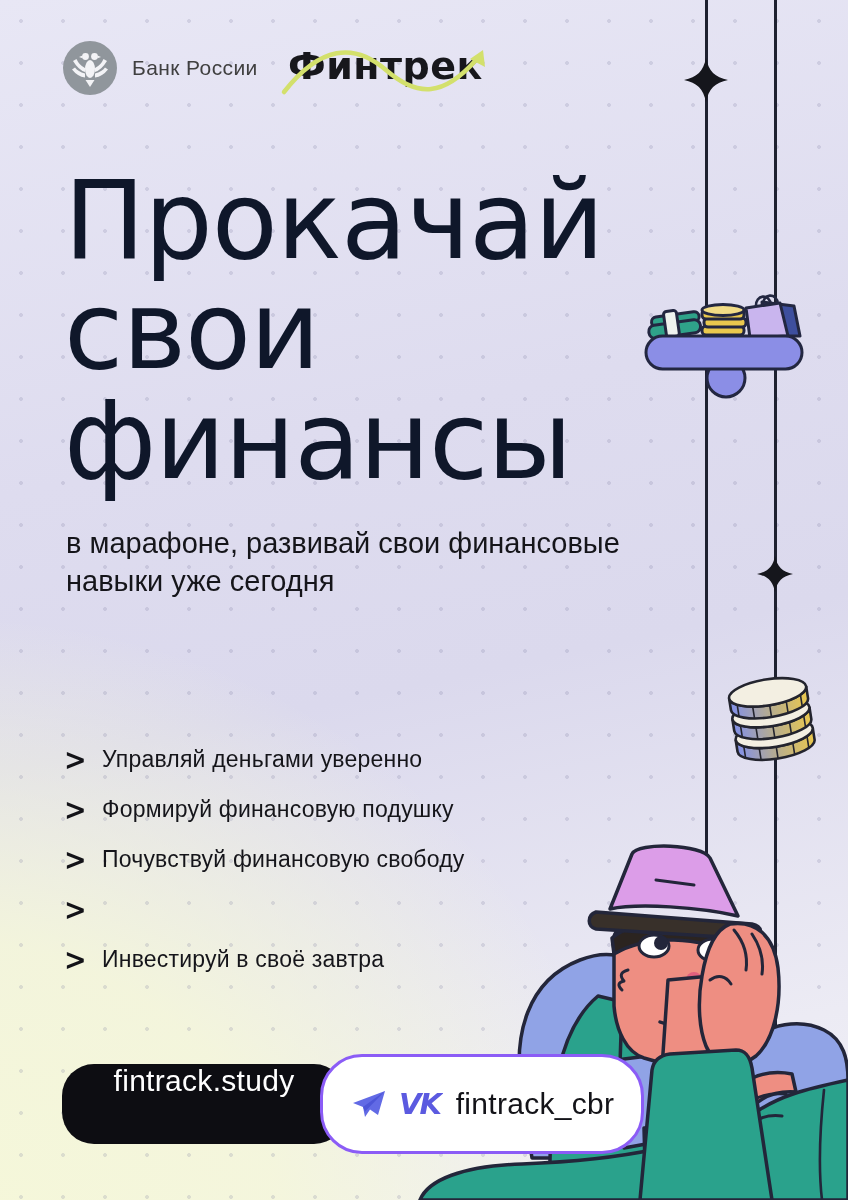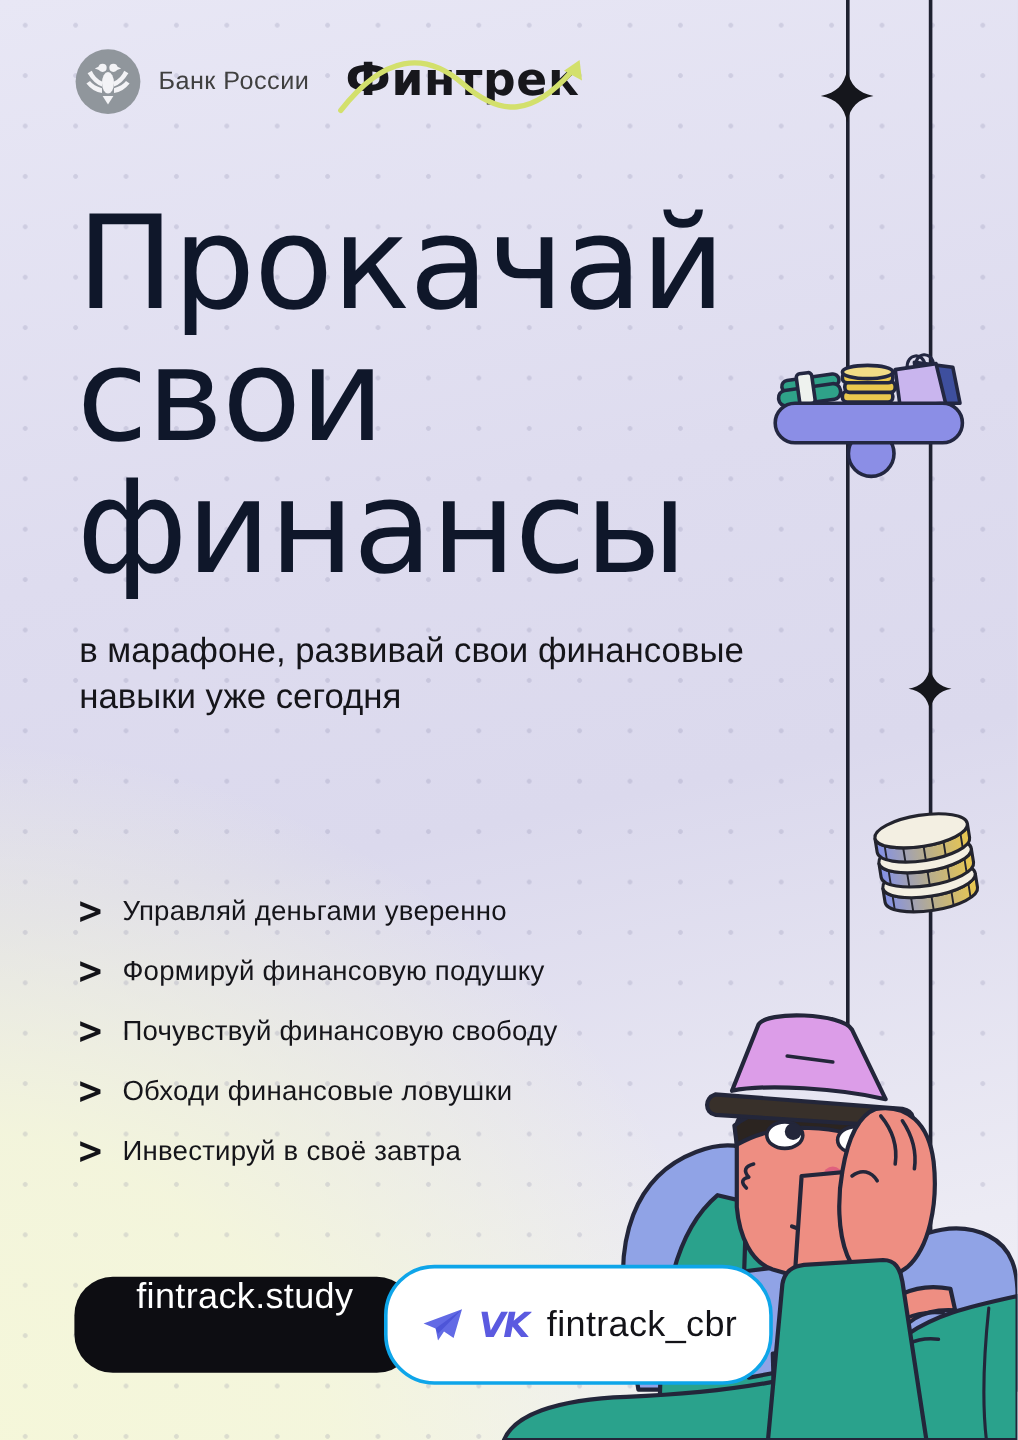--- a/index.html
+++ b/index.html
@@ -37,21 +37,21 @@
     transform:scaleY(1.12);}
   .benefit-label{font-size:23px;font-weight:500;color:#15151a;letter-spacing:.2px;}
   
   #shelf{left:638px;top:274px;z-index:4;}
   #coins{left:724px;top:670px;z-index:4;}
   #person{left:400px;top:828px;z-index:10;}
   
   #site-pill{left:62px;top:1064px;width:284px;height:80px;background:#0d0d12;border-radius:32px;
     display:flex;align-items:flex-start;justify-content:center;z-index:30;cursor:pointer;}
   #site-label{color:#ffffff;font-size:30px;font-weight:500;letter-spacing:.3px;}
-  #social-pill{left:320px;top:1054px;width:318px;height:94px;background:#ffffff;border:3px solid #0ea5e9;
+  #social-pill{left:320px;top:1054px;width:318px;height:94px;background:#ffffff;border:3px solid #8b5cf6;
     border-radius:42px;display:flex;align-items:center;justify-content:center;gap:13px;z-index:31;cursor:pointer;}
   #social-label{color:#131318;font-size:30px;font-weight:400;letter-spacing:.3px;}
 </style>
 </head>
 <body>
 
 <div class="v-line" id="line-left"></div>
 <div class="v-line" id="line-right"></div>
 
 <svg class="sparkle" style="left:684px;top:58px;" width="44" height="44" viewBox="0 0 44 44">
@@ -107,21 +107,20 @@
   <div class="benefit">
     <span class="chev">&gt;</span>
     <span class="benefit-label">Формируй финансовую подушку</span>
   </div>
   <div class="benefit">
     <span class="chev">&gt;</span>
     <span class="benefit-label">Почувствуй финансовую свободу</span>
   </div>
   <div class="benefit">
     <span class="chev">&gt;</span>
-    <span class="benefit-label">Обходи финансовые ловушки</span>
   </div>
   <div class="benefit">
     <span class="chev">&gt;</span>
     <span class="benefit-label">Инвестируй в своё завтра</span>
   </div>
 </div>
 
 <svg class="abs" id="shelf" width="172" height="128" viewBox="0 0 172 128">
   <g stroke="#232741" stroke-width="3" stroke-linejoin="round">
 

